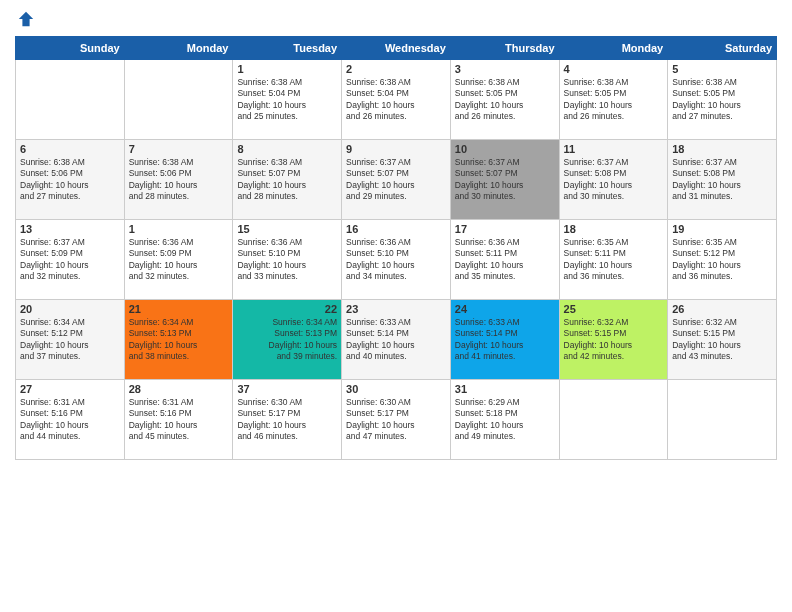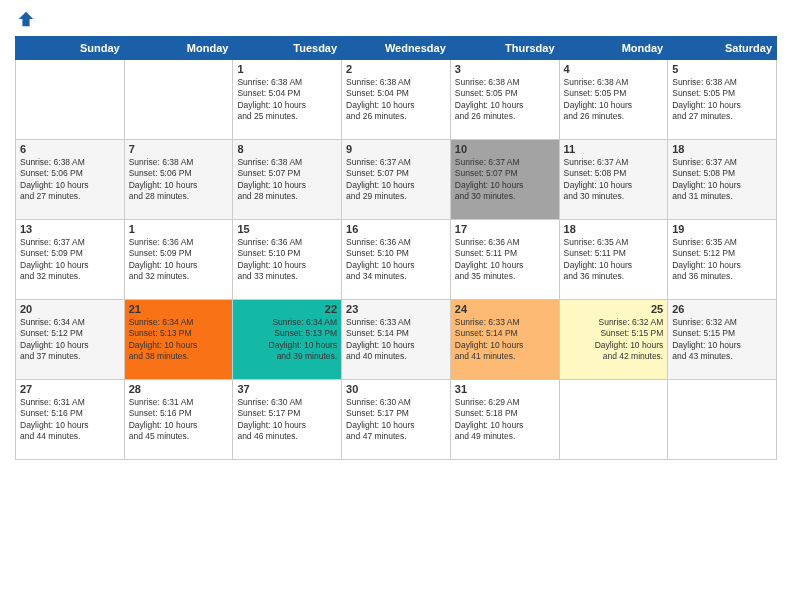--- a/index.html
+++ b/index.html
@@ -298,28 +298,28 @@
 Daylight: 10 hours
 and 39 minutes.</div>
           </td>
           <td style="background: rgb(245, 245, 245);">
             <span class="day-num">23</span>
             <div class="day-info" style="white-space: pre-line;">Sunrise: 6:33 AM
 Sunset: 5:14 PM
 Daylight: 10 hours
 and 40 minutes.</div>
           </td>
-          <td style="background: #fdba74;">
+          <td style="background: #0ea5e9;">
             <span class="day-num">24</span>
             <div class="day-info" style="white-space: pre-line;">Sunrise: 6:33 AM
 Sunset: 5:14 PM
 Daylight: 10 hours
 and 41 minutes.</div>
           </td>
-          <td style="background: #fef9c3; text-align: right;">
+          <td style="background: #bef264;">
             <span class="day-num">25</span>
             <div class="day-info" style="white-space: pre-line;">Sunrise: 6:32 AM
 Sunset: 5:15 PM
 Daylight: 10 hours
 and 42 minutes.</div>
           </td>
           <td style="background: rgb(245, 245, 245);">
             <span class="day-num">26</span>
             <div class="day-info" style="white-space: pre-line;">Sunrise: 6:32 AM
 Sunset: 5:15 PM

